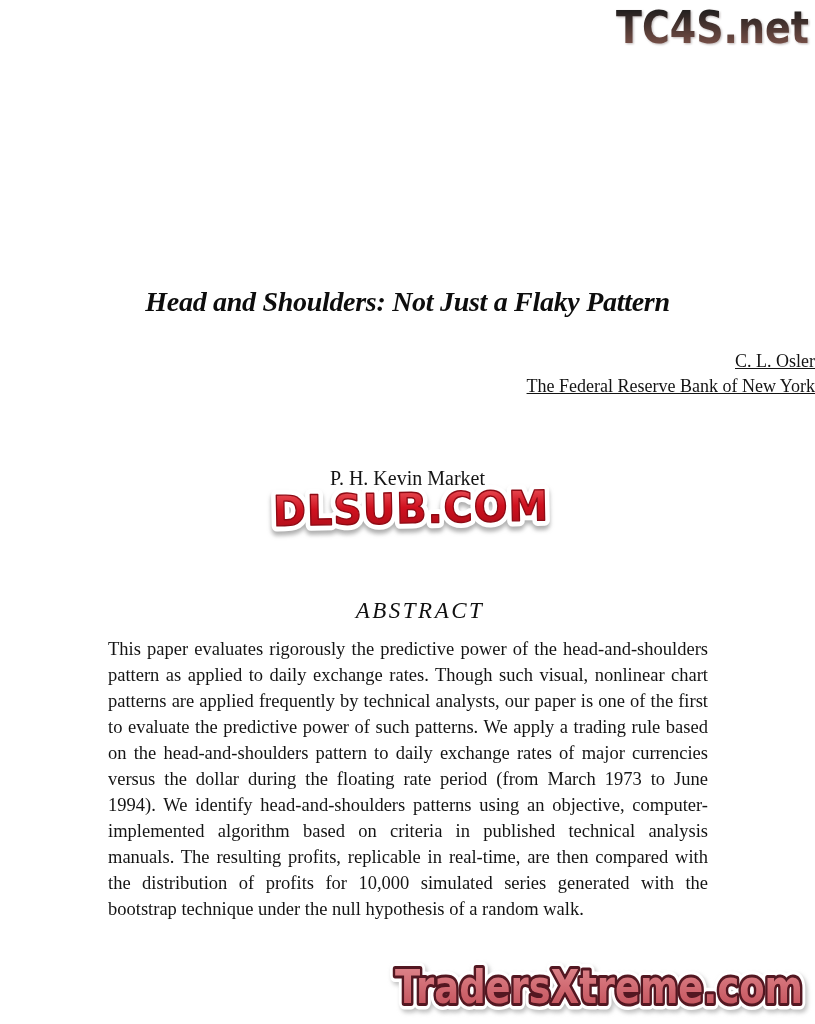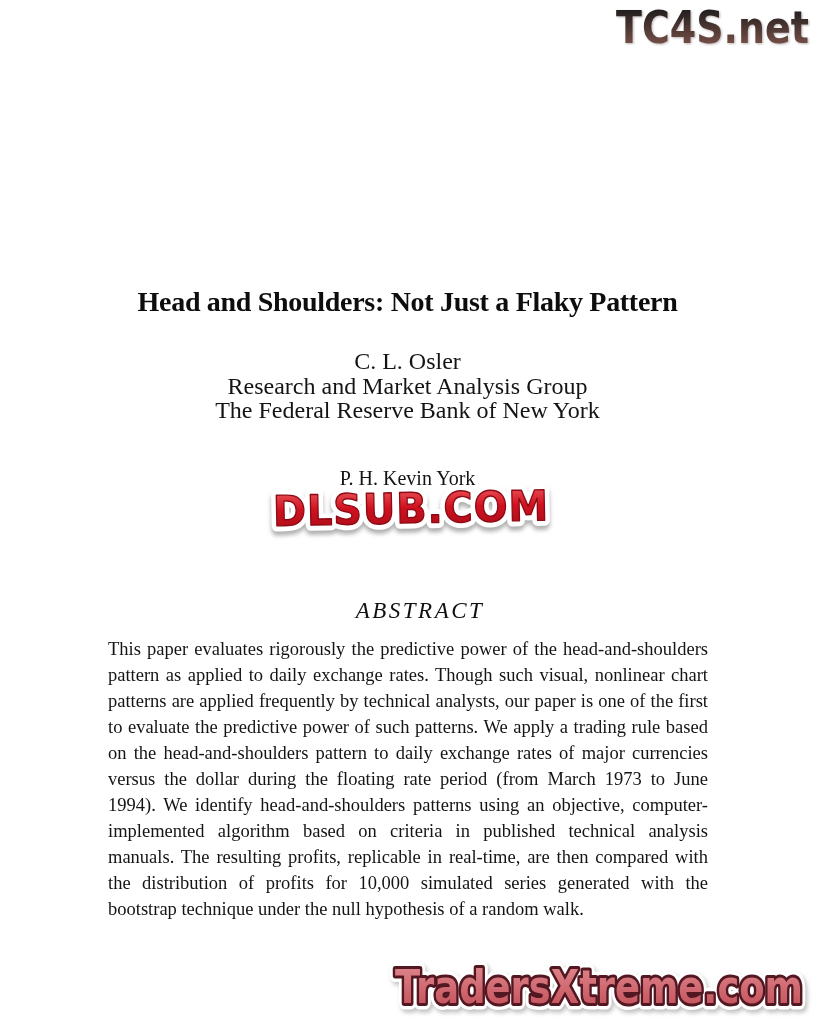--- a/index.html
+++ b/index.html
@@ -22,27 +22,29 @@
     font-family: "DejaVu Sans", sans-serif;
     font-weight: bold;
   }
 
   
   .title {
     position: absolute; top: 286px; left: 0; width: 815px;
     margin: 0; text-align: center;
     font-weight: bold; font-size: 28px; letter-spacing: -0.3px;
     color: #0d0d0d;
+    font-style: italic;
   }
 
   
   .authors {
     position: absolute; top: 349px; left: 0; width: 815px;
-    text-align: center; font-size: 24px; line-height: 24.5px;
+    text-align: right; font-size: 18px; line-height: 24.5px;
     color: #141414;
+    text-decoration: underline;
   }
   .author-chang {
     position: absolute; top: 467px; left: 0; width: 815px;
     text-align: center; font-size: 20px;
     color: #141414;
   }
 
   
   .wm-dlsub {
     position: absolute; left: 256px; top: 478px;
@@ -91,25 +93,24 @@
         <stop offset="0.97" stop-color="#8a5a50"></stop>
       </linearGradient>
     </defs>
     <text x="226" y="41" text-anchor="end" font-size="45" textLength="193" lengthAdjust="spacingAndGlyphs" fill="url(#gradTc4s)">TC4S.net</text>
   </svg>
 
   <h1 class="title">Head and Shoulders: Not Just a Flaky Pattern</h1>
 
   <div class="authors">
     <div>C. L. Osler</div>
-    <div>Research and Market Analysis Group</div>
     <div>The Federal Reserve Bank of New York</div>
   </div>
 
-  <div class="author-chang">P. H. Kevin York</div>
+  <div class="author-chang">P. H. Kevin Market</div>
 
   <svg class="wm-dlsub" width="310" height="62" viewBox="0 0 310 62">
     <defs>
       <linearGradient id="gradDlsub" x1="0" y1="0" x2="0" y2="1">
         <stop offset="0.05" stop-color="#ee5a60"></stop>
         <stop offset="0.48" stop-color="#d0111f"></stop>
         <stop offset="1" stop-color="#a50d18"></stop>
       </linearGradient>
     </defs>
     <g transform="rotate(-1.2 155 31)">

